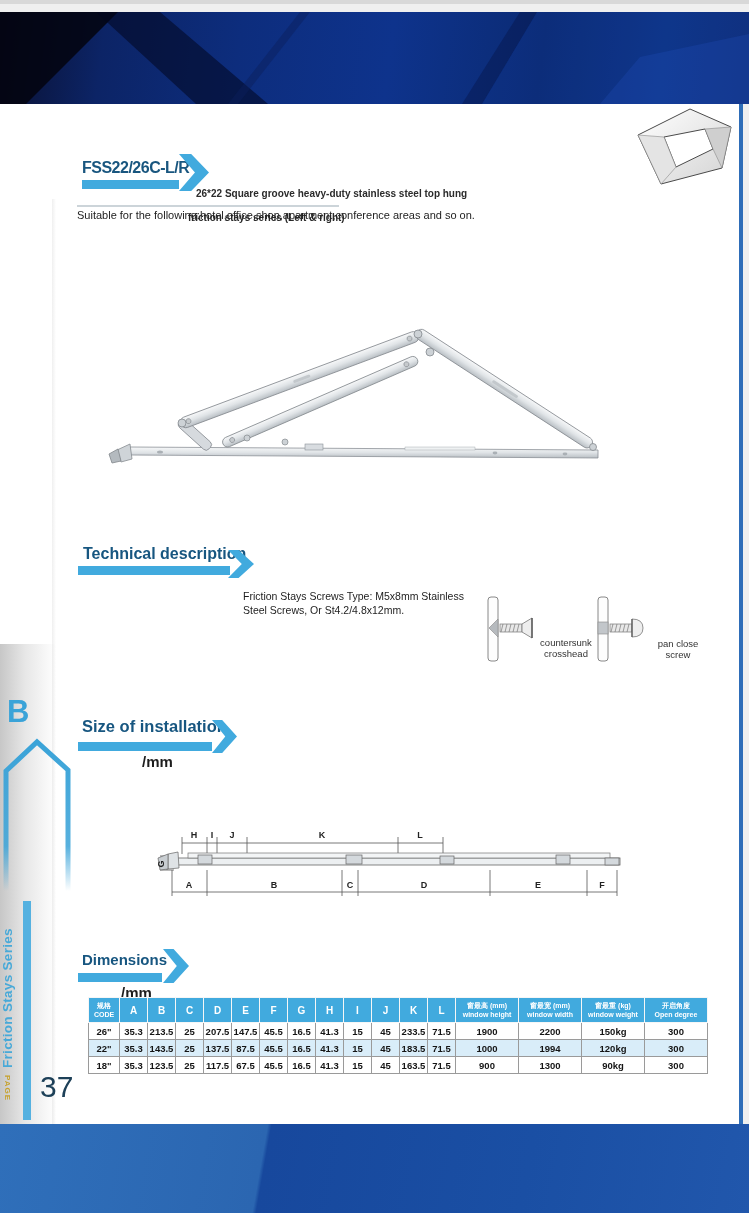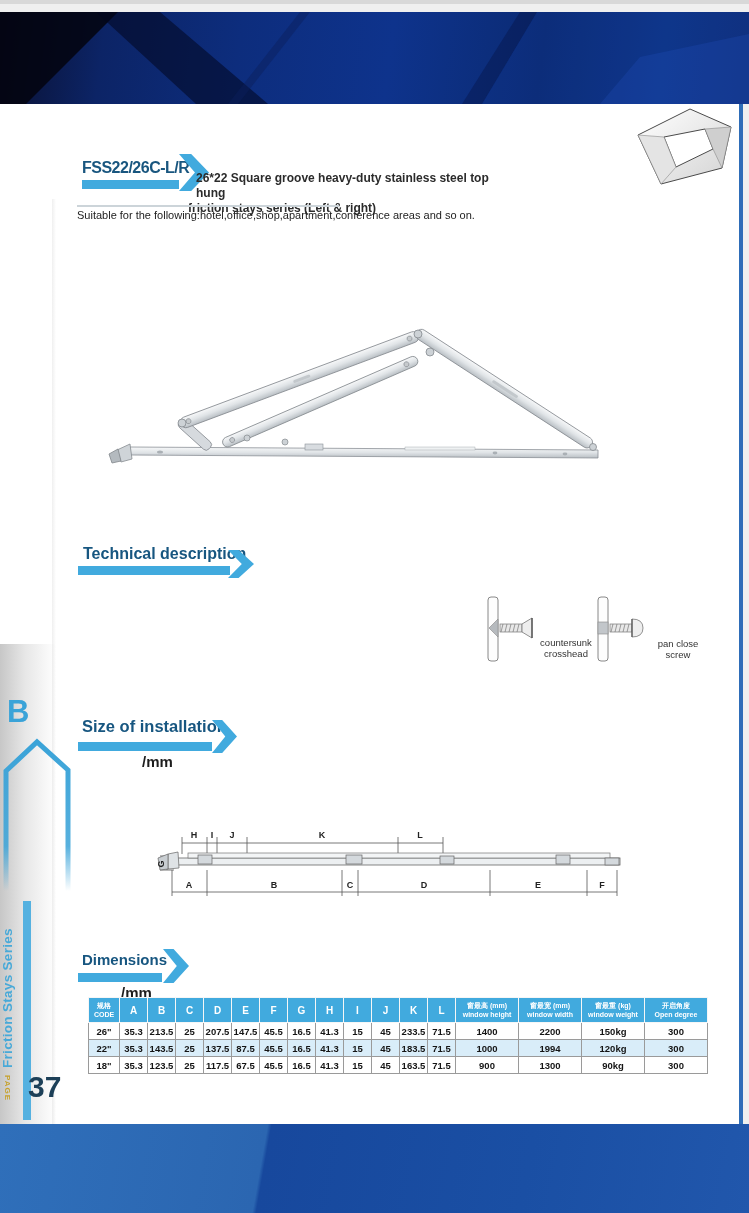--- a/index.html
+++ b/index.html
@@ -21,22 +21,22 @@
   .win-icon{position:absolute;left:628px;top:101px;width:112px;height:82px}
 
   
   .rib{position:absolute;background:#41aade}
   .chev{position:absolute}
   .chev svg{display:block;width:100%;height:100%}
   .chev polygon{fill:#41aade}
 
   .code-title{position:absolute;left:82px;top:155px;font-size:16px;font-weight:800;
     letter-spacing:-0.5px;color:#19567f;white-space:nowrap}
-  .desc{position:absolute;left:196px;top:167px;width:300px;color:#2b2b2b;
-    font-size:12px;font-weight:700;line-height:15px}
+  .desc{position:absolute;left:196px;top:178px;width:300px;color:#2b2b2b;
+    font-size:10px;font-weight:700;line-height:24px}
   .desc .l2{margin-left:-8px}
   .title-underline{position:absolute;left:77px;top:201px;width:262px;height:2px;background:#ccd4d9}
   .suitable{position:absolute;left:77px;top:205px;font-size:11px;color:#222;white-space:nowrap}
 
   .product-svg{position:absolute;left:105px;top:262px}
 
   .sec-head{position:absolute;color:#175680;font-weight:800;white-space:nowrap}
   .h-tech{left:83px;top:541px;font-size:16px}
   .h-size{left:82px;top:713px;font-size:16.5px}
   .h-dims{left:82px;top:947px;font-size:15px}
@@ -69,21 +69,21 @@
 
   
   .tab-letter{position:absolute;left:7px;top:690px;font-size:31px;font-weight:800;color:#3aa3d8}
   .pent-svg{position:absolute;left:1px;top:731px}
   .series-vert{position:absolute;left:0;top:899px;width:26px;height:190px;
     writing-mode:vertical-rl;transform:rotate(180deg);text-align:center;
     font-size:13.5px;font-weight:700;color:#48a9d8;letter-spacing:.3px}
   .blue-stripe{position:absolute;left:23px;top:897px;width:8px;height:219px;background:#55b1e0}
   .page-label{position:absolute;left:3px;top:1071px;writing-mode:vertical-rl;
     font-size:8px;font-weight:700;color:#c6a22e;letter-spacing:1px}
-  .page-number{position:absolute;left:28px;top:1066px;font-size:30px;font-weight:700;color:#1d4058}
+  .page-number{position:absolute;left:40px;top:1066px;font-size:30px;font-weight:400;color:#1d4058}
 
   .bottom-banner{position:absolute;left:0;top:1120px;width:749px;height:93px;
     background:linear-gradient(100deg,#2f6fba 0%,#2b66b1 35%,#17489d 35.5%,#1a4fa4 70%,#2157ac 100%)}
 </style>
 </head>
 <body>
 
 <div id="screen">
 
   <div class="top-banner">
@@ -177,20 +177,21 @@
   </svg>
 
   <div class="sec-head h-tech">Technical description</div>
   <div class="rib" style="left:78px;top:562px;width:152px;height:9px"></div>
   <div class="chev" style="left:228px;top:546px;width:26px;height:28px">
     <svg viewBox="0 0 32 36" preserveAspectRatio="none">
         <polygon points="0,0 13,0 32,18 13,36 0,36 17,18"></polygon>
       </svg>
   </div>
   <div class="tech-paras">
+    <p>Friction Stays Screws Type: M5x8mm Stainless Steel Screws, Or St4.2/4.8x12mm.</p>
   </div>
 
   <svg class="screws-svg" width="240" height="78" viewBox="0 0 240 78">
 
     <rect x="8" y="8" width="10" height="64" rx="3" fill="#fdfdfd" stroke="#888" stroke-width="1"></rect>
     <polygon points="18,30 9,39 18,48" fill="#b6babe" stroke="#888" stroke-width="0.6"></polygon>
     <rect x="20" y="35" width="22" height="8" fill="#e8e8e8" stroke="#777" stroke-width="0.7"></rect>
     <line x1="23" y1="35" x2="21" y2="43" stroke="#777" stroke-width="0.7"></line>
     <line x1="27" y1="35" x2="25" y2="43" stroke="#777" stroke-width="0.7"></line>
     <line x1="31" y1="35" x2="29" y2="43" stroke="#777" stroke-width="0.7"></line>
@@ -315,21 +316,21 @@
           <td>25</td>
           <td>207.5</td>
           <td>147.5</td>
           <td>45.5</td>
           <td>16.5</td>
           <td>41.3</td>
           <td>15</td>
           <td>45</td>
           <td>233.5</td>
           <td>71.5</td>
-          <td>1400</td>
+          <td>1900</td>
           <td>2200</td>
           <td>150kg</td>
           <td>300</td>
         </tr>
         <tr class="alt">
           <td>22"</td>
           <td>35.3</td>
           <td>143.5</td>
           <td>25</td>
           <td>137.5</td>

